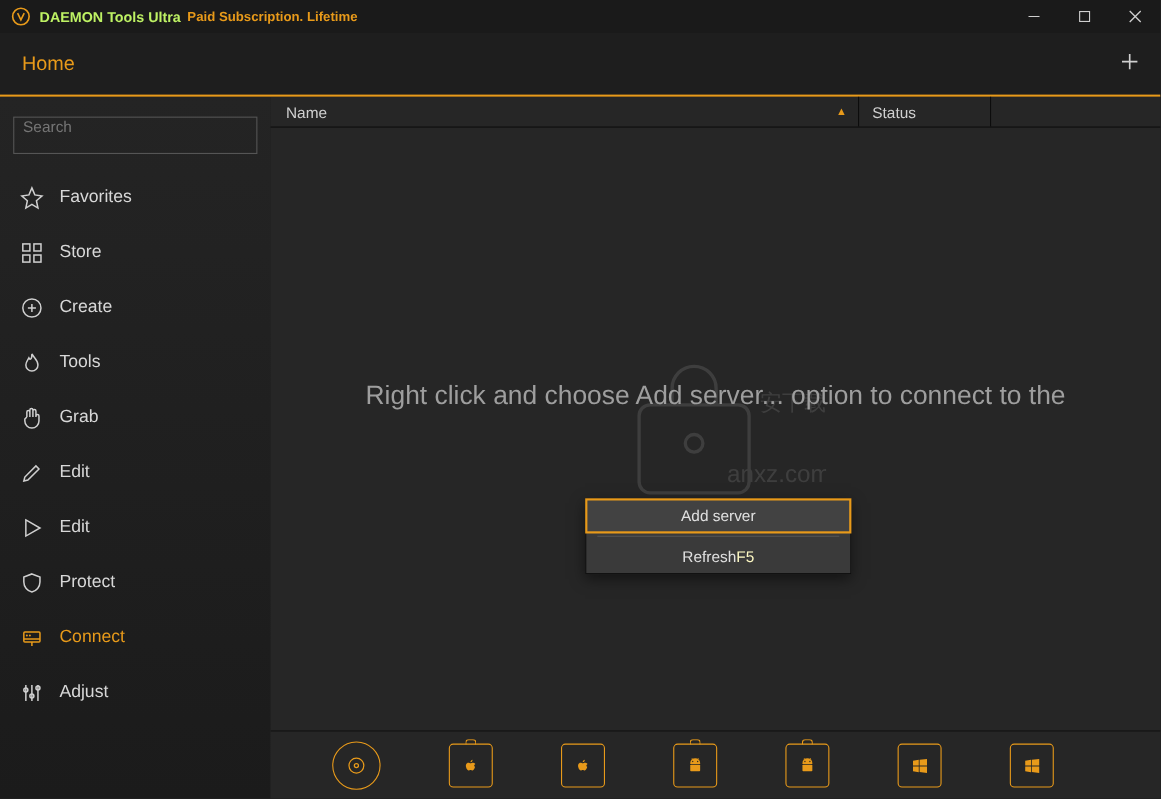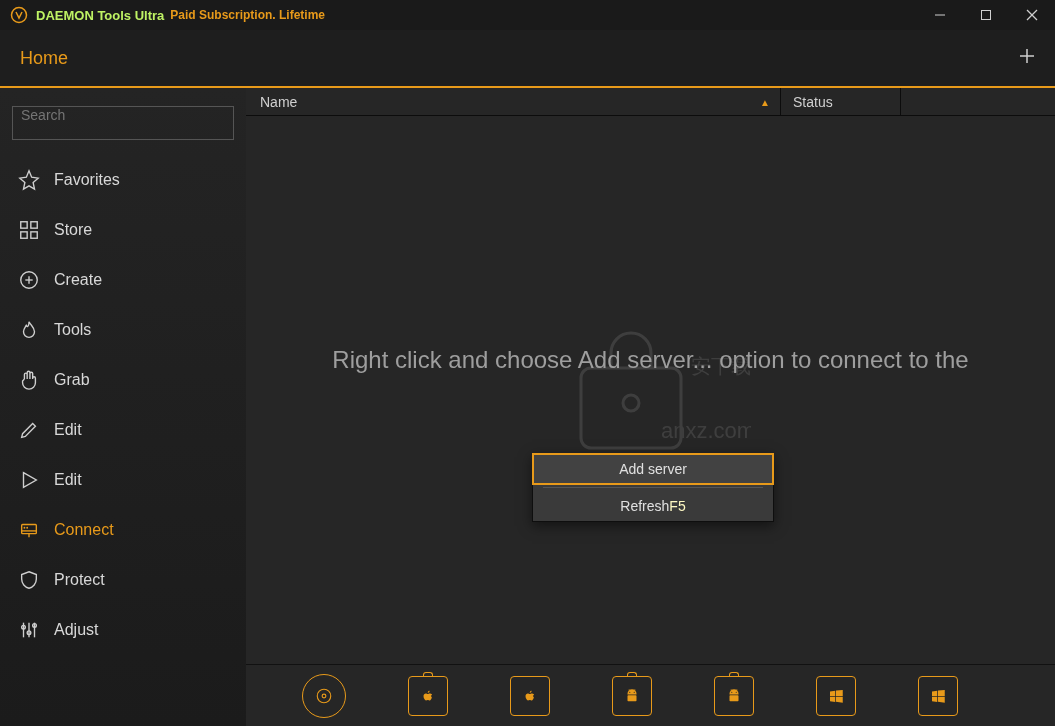--- a/index.html
+++ b/index.html
@@ -274,39 +274,39 @@
       <span>Edit</span>
     </div>
     <div class="sb-item">
       <span class="icon">
           <svg viewBox="0 0 24 24">
             <path d="M6 4l14 8-14 8z"></path>
           </svg>
         </span>
       <span>Edit</span>
     </div>
+    <div class="sb-item">
+      <span class="icon">
+          <svg viewBox="0 0 24 24">
+            <path d="M12 3l8 3v5c0 5-3.5 9-8 10-4.5-1-8-5-8-10V6l8-3z"></path>
+          </svg>
+        </span>
+      <span>Protect</span>
+    </div>
     <div class="sb-item active">
       <span class="icon">
           <svg viewBox="0 0 24 24">
             <rect x="4" y="6" width="16" height="10" rx="1"></rect>
             <line x1="4" y1="13" x2="20" y2="13"></line>
             <line x1="7" y1="9.5" x2="7" y2="9.5" stroke-linecap="round" stroke-width="2"></line>
             <line x1="10" y1="9.5" x2="10" y2="9.5" stroke-linecap="round" stroke-width="2"></line>
             <line x1="12" y1="16" x2="12" y2="20"></line>
           </svg>
         </span>
       <span>Connect</span>
-    </div>
-    <div class="sb-item">
-      <span class="icon">
-          <svg viewBox="0 0 24 24">
-            <path d="M12 3l8 3v5c0 5-3.5 9-8 10-4.5-1-8-5-8-10V6l8-3z"></path>
-          </svg>
-        </span>
-      <span>Protect</span>
     </div>
     <div class="sb-item">
       <span class="icon">
           <svg viewBox="0 0 24 24">
             <line x1="6" y1="4" x2="6" y2="20"></line>
             <circle cx="6" cy="9" r="2"></circle>
             <line x1="12" y1="4" x2="12" y2="20"></line>
             <circle cx="12" cy="15" r="2"></circle>
             <line x1="18" y1="4" x2="18" y2="20"></line>
             <circle cx="18" cy="7" r="2"></circle>

